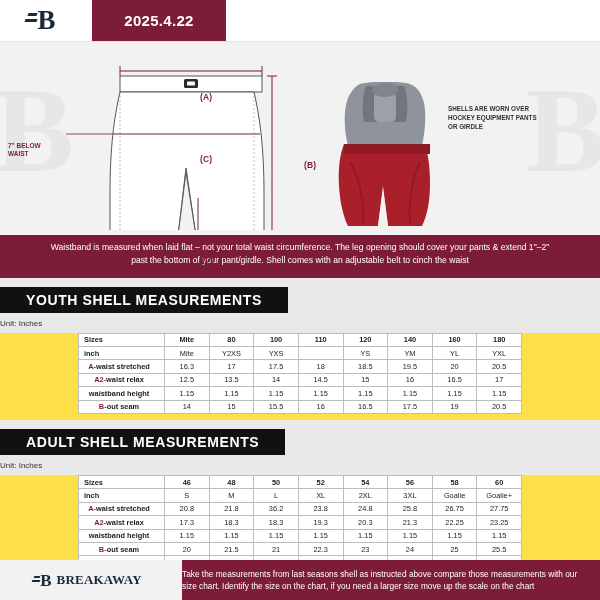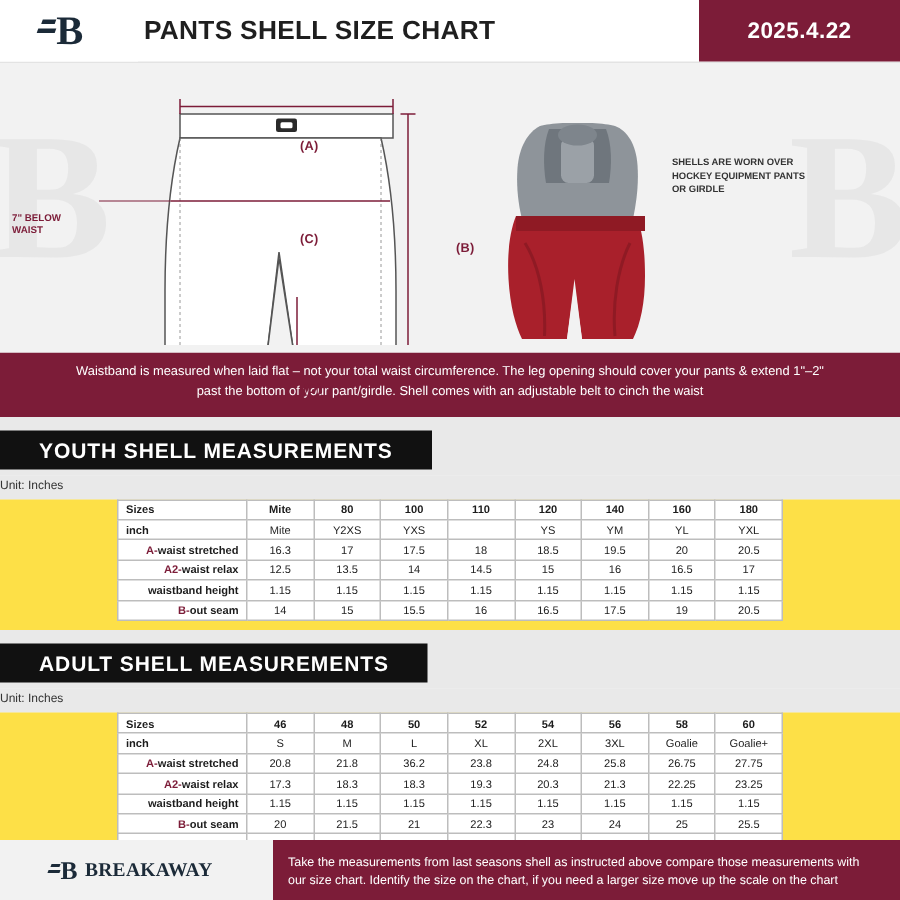--- a/index.html
+++ b/index.html
@@ -158,21 +158,21 @@
     border:1px solid #bdbdbd;
     font-size:7.4px;
     text-align:center;
     height:13.4px;
     padding:0;
     color:#1c1c1c;
     font-weight:normal;
   }
   th { font-weight:bold; }
   td.rowlab, th.rowlab {
-    text-align:right;
+    text-align:center;
     padding-right:5px;
     font-weight:bold;
     width:86px;
   }
   td.rowlab .dash-key { color:#7c1c38; }
   
   .footer {
     position:absolute;
     left:0; bottom:0;
     width:600px; height:40px;
@@ -204,35 +204,34 @@
     color:#1b2a38;
     letter-spacing:0.2px;
   }
   .footer-right {
     flex:1;
     background:#7c1c38;
     color:#ffffff;
     display:flex; align-items:center;
     font-size:8.3px;
     line-height:1.5;
-    padding:0 16px 0 10px;
+    padding:0 16px 0 0;
   }
 </style>
 </head>
 <body>
 
 <div class="page">
 
   <div class="header">
     <div class="logo-box">
       <span class="logo-b">
         <span class="wing"></span><span class="wing wing2"></span>B
       </span>
     </div>
-    <div class="header-title">PANTS SHELL SIZE CHART</div>
     <div class="header-date">2025.4.22</div>
   </div>
 
   <div class="diagram">
     <div class="wm wm-left">B</div>
     <div class="wm wm-right">B</div>
 
     <svg class="pants-svg" width="266" height="182" viewBox="0 0 266 182">
 
       <path d="M62,28 L204,28 L204,44 L62,44 Z" fill="#ffffff" stroke="#555" stroke-width="1"></path>

